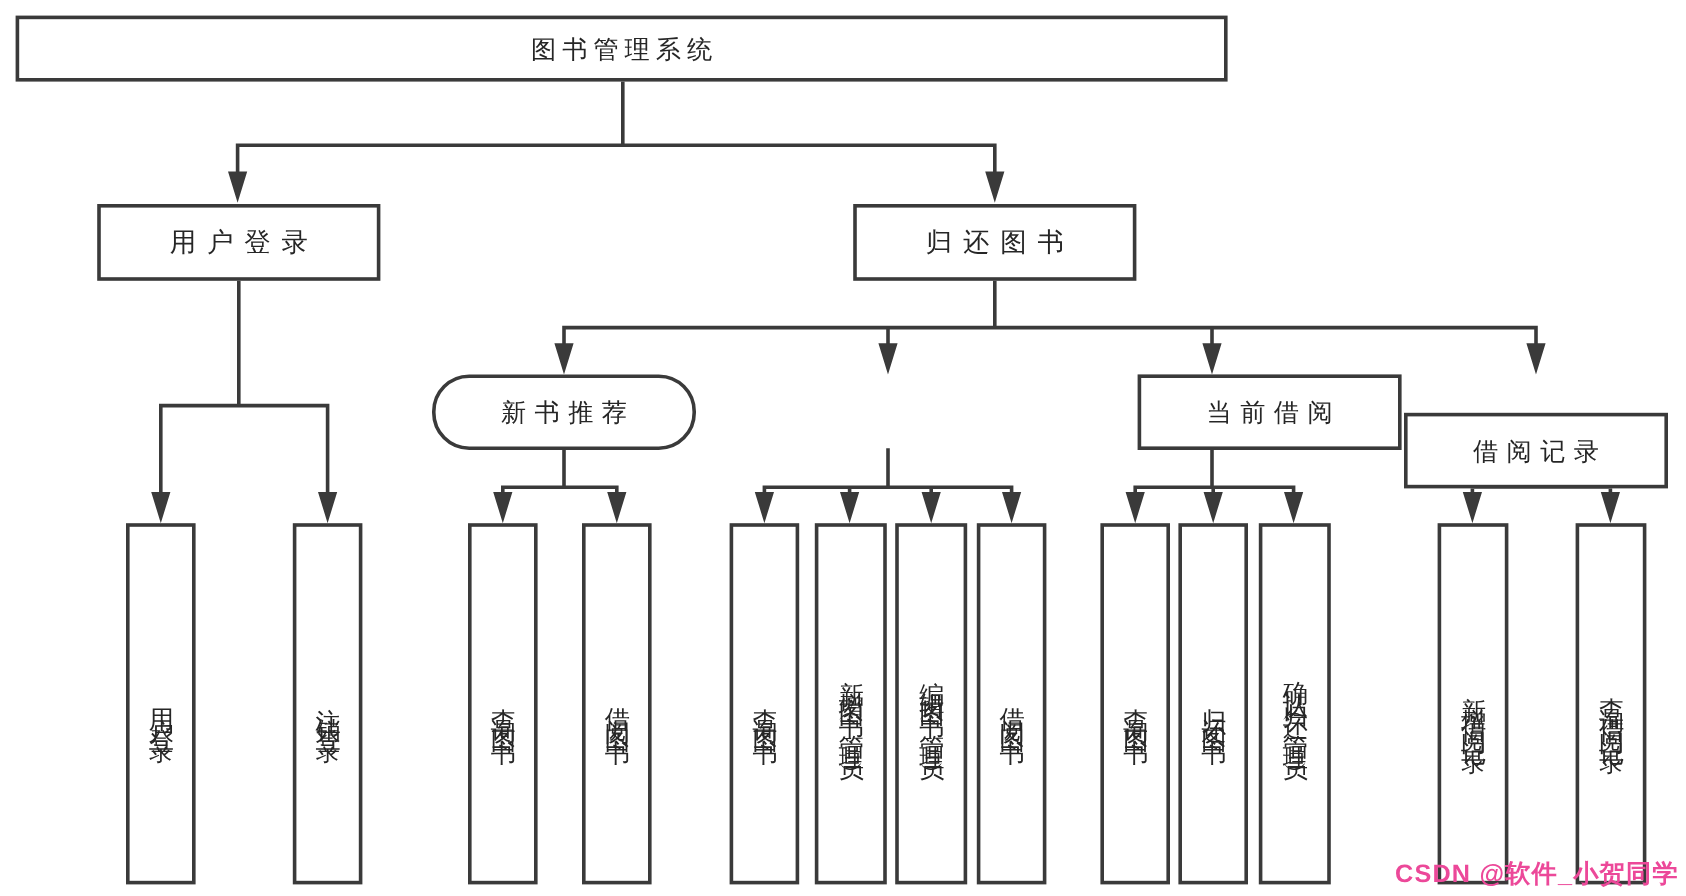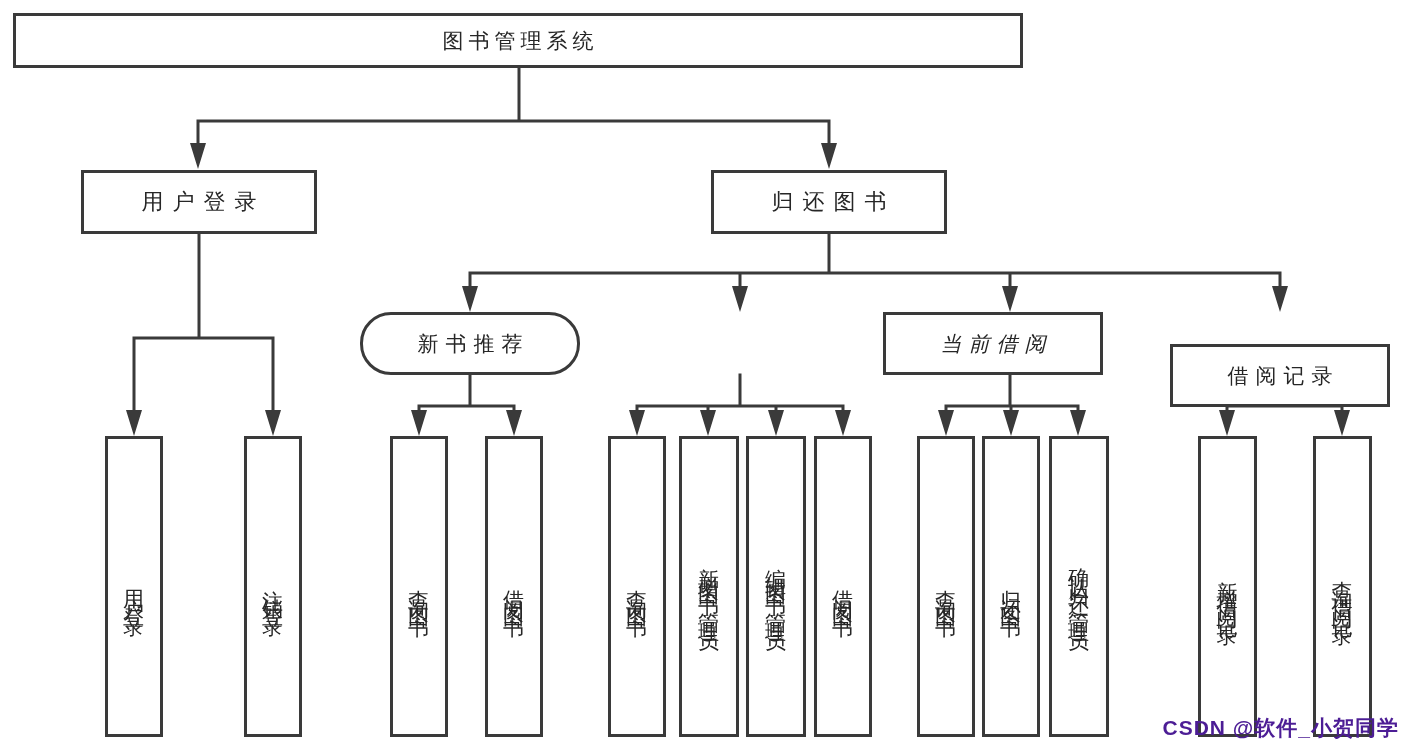--- a/index.html
+++ b/index.html
@@ -34,21 +34,21 @@
   .root-box .lbl { font-size: 21px; letter-spacing: 5px; margin-right: -5px; }
 
   .l2-box { top: 170px; width: 236px; height: 64px; }
   .l2-user { left: 81px; }
   .l2-book { left: 711px; }
   .l2-box .lbl { font-size: 22px; letter-spacing: 9px; margin-right: -9px; }
 
   .l3-box { top: 312px; width: 220px; height: 63px; }
   .l3-a { left: 360px; border-radius: 31px; }
   .l3-b { left: 630px; }
-  .l3-c { left: 883px; font-style: italic; }
+  .l3-c { left: 948px; }
   .l3-d { left: 1170px; margin-top: 32px; }
   .l3-box .lbl { font-size: 21px; letter-spacing: 7px; margin-right: -7px; }
 
   .leaf {
     top: 436px;
     width: 58px;
     height: 301px;
   }
   .leaf .vtext {
     writing-mode: vertical-rl;
@@ -71,21 +71,21 @@
   .lf10 { left: 982px; }
   .lf11 { left: 1049px; width: 60px; }
   .lf12 { left: 1198px; width: 59px; }
   .lf13 { left: 1313px; width: 59px; }
 
   .watermark {
     position: absolute;
     right: 6px;
     top: 714px;
     font-size: 21px;
-    color: #4c1d95;
+    color: #ec4899;
     letter-spacing: 1px;
     z-index: 5;
     font-weight: bold;
   }
 </style>
 </head>
 <body>
 
 <div class="stage">
 

